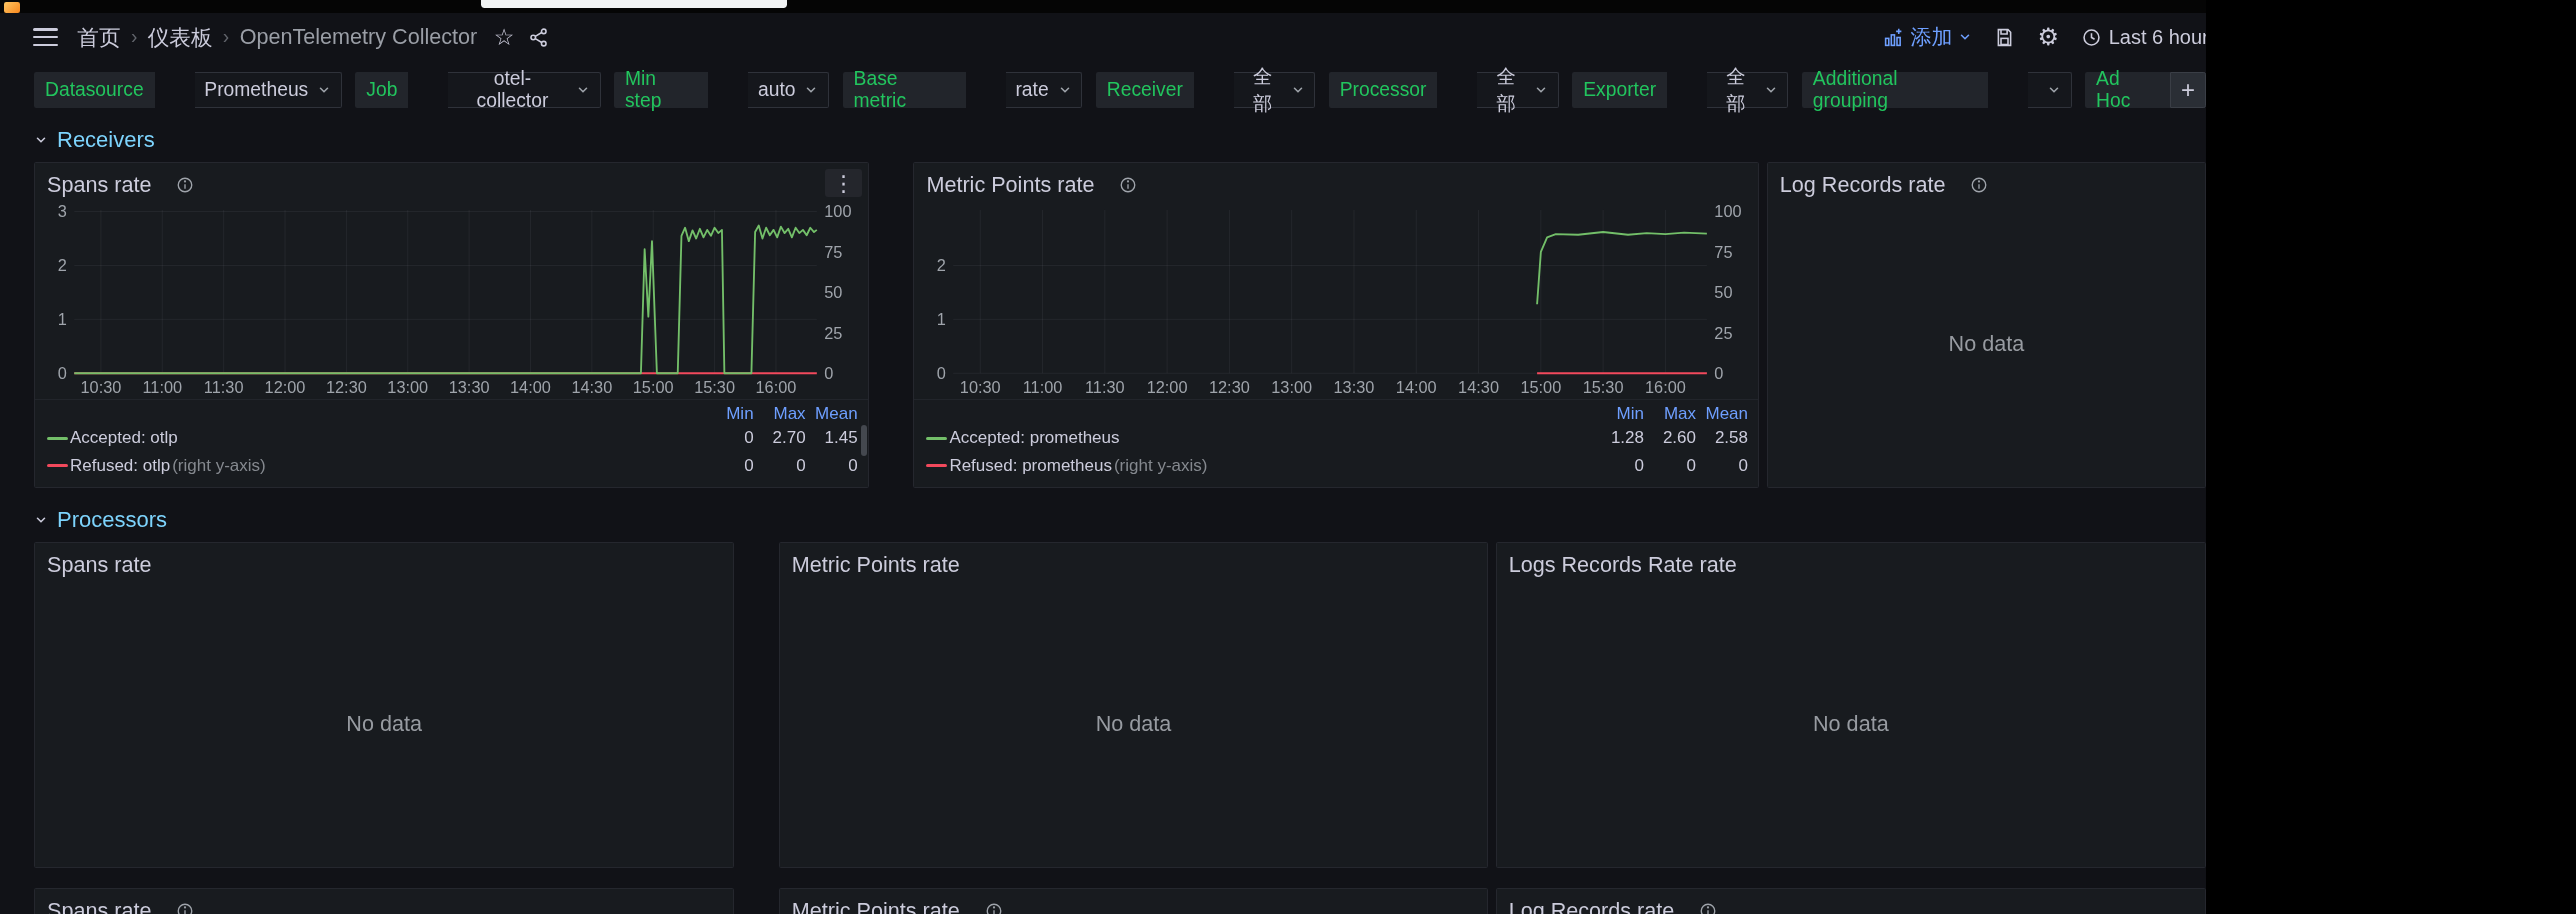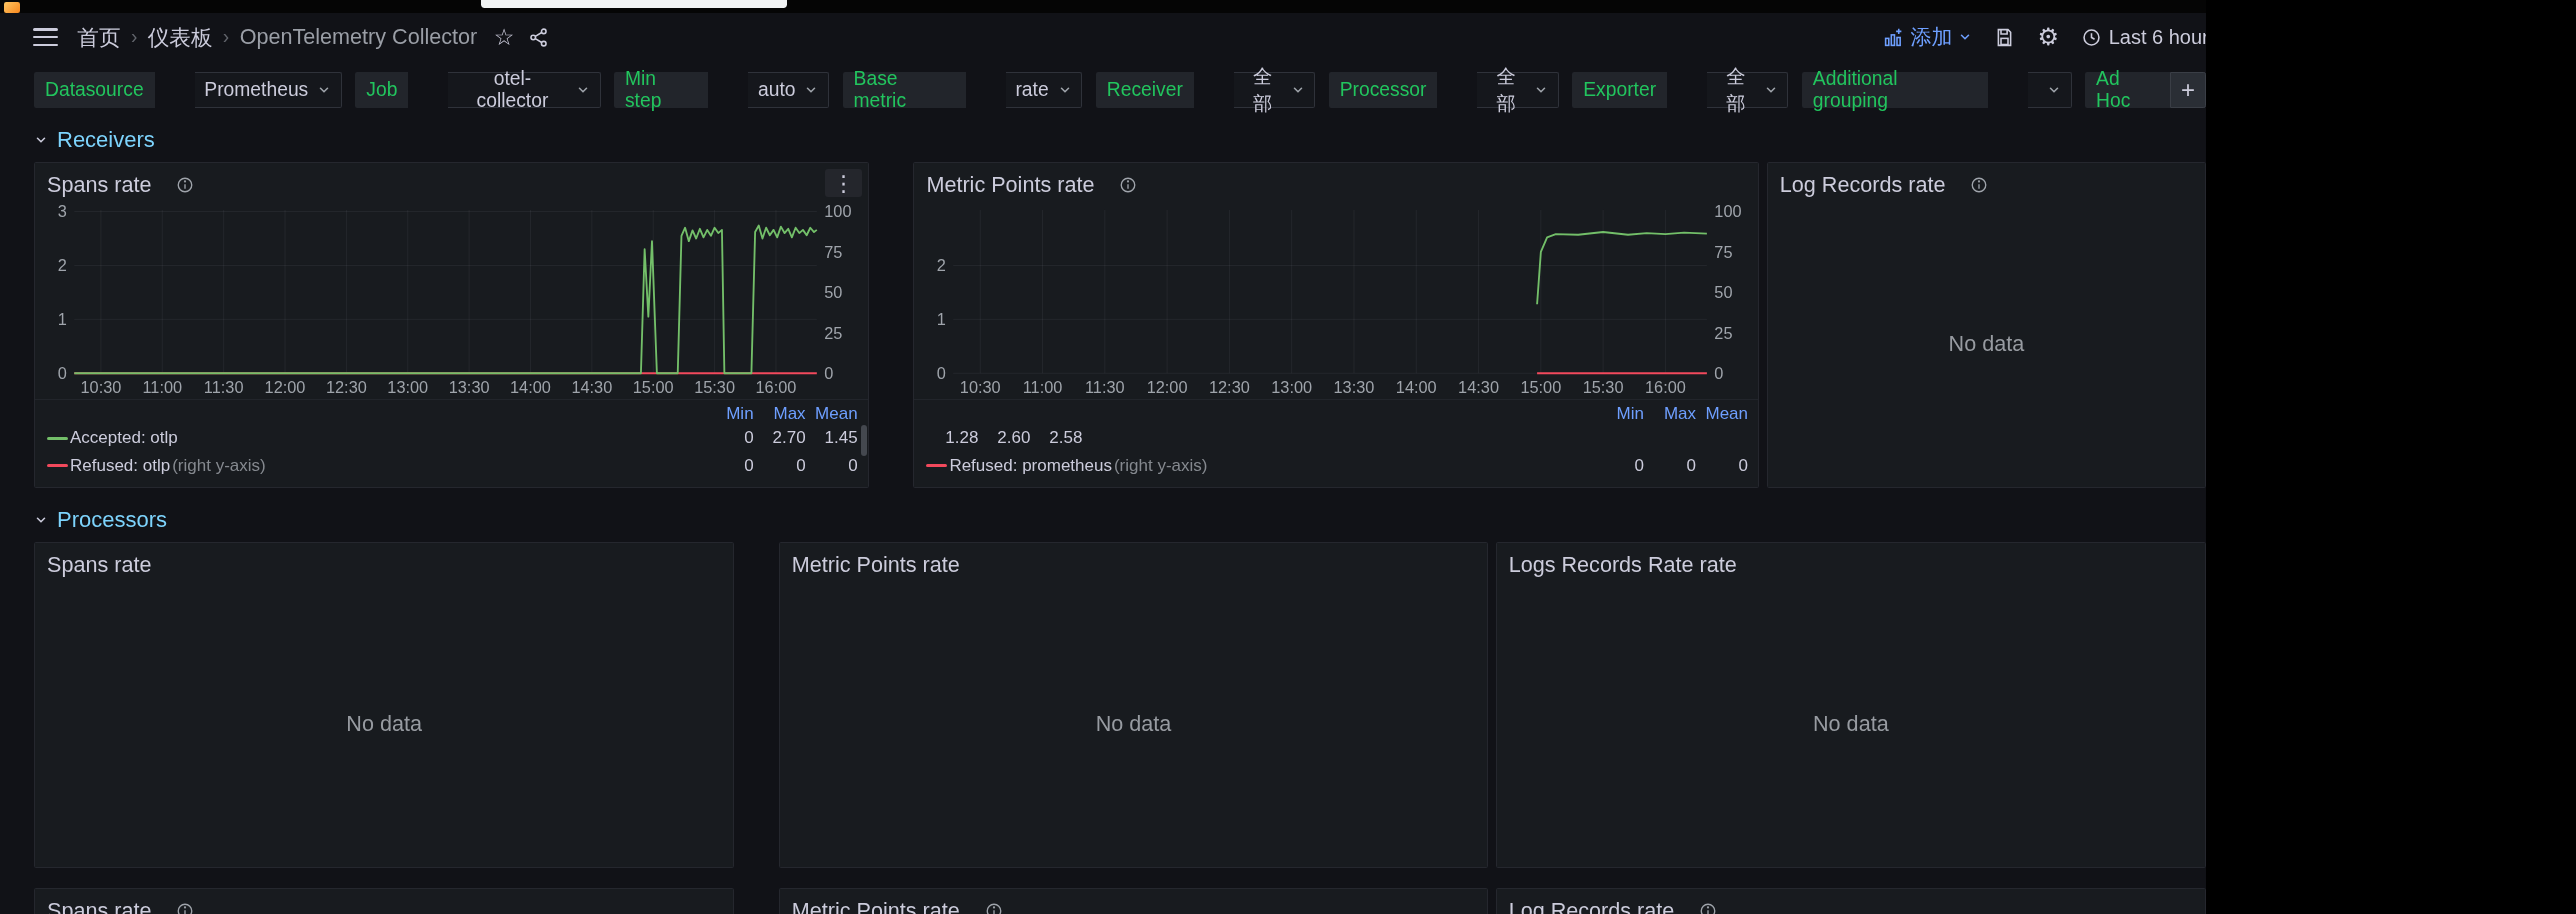--- a/index.html
+++ b/index.html
@@ -346,20 +346,24 @@
               <polyline points="834.3,139.1 839.4,68.6 847.8,49.0 859.5,44.7 889.7,45.4 923.2,41.8 956.8,45.4 982.0,43.2 1007.1,44.7 1032.3,42.5 1063.0,43.9" fill="none" stroke="#73bf69" stroke-width="2.5" stroke-linejoin="round"></polyline>
             </svg></div>
         <div class="legend">
           <div class="legend-header">
             <span class="lg-spacer"></span>
             <span class="lg-col">Min</span>
             <span class="lg-col">Max</span>
             <span class="lg-col">Mean</span>
           </div>
           <div class="legend-row">
+            <span class="lg-name-wrap">
+              <span class="swatch" style="background: rgb(115, 191, 105);"></span>
+              <span>Accepted: prometheus</span>
+            </span>
             <span class="lg-col">1.28</span>
             <span class="lg-col">2.60</span>
             <span class="lg-col">2.58</span>
           </div>
           <div class="legend-row">
             <span class="lg-name-wrap">
               <span class="swatch" style="background: rgb(242, 73, 92);"></span>
               <span>Refused: prometheus</span>
               <span class="lg-suffix">(right y-axis)</span>
             </span>

